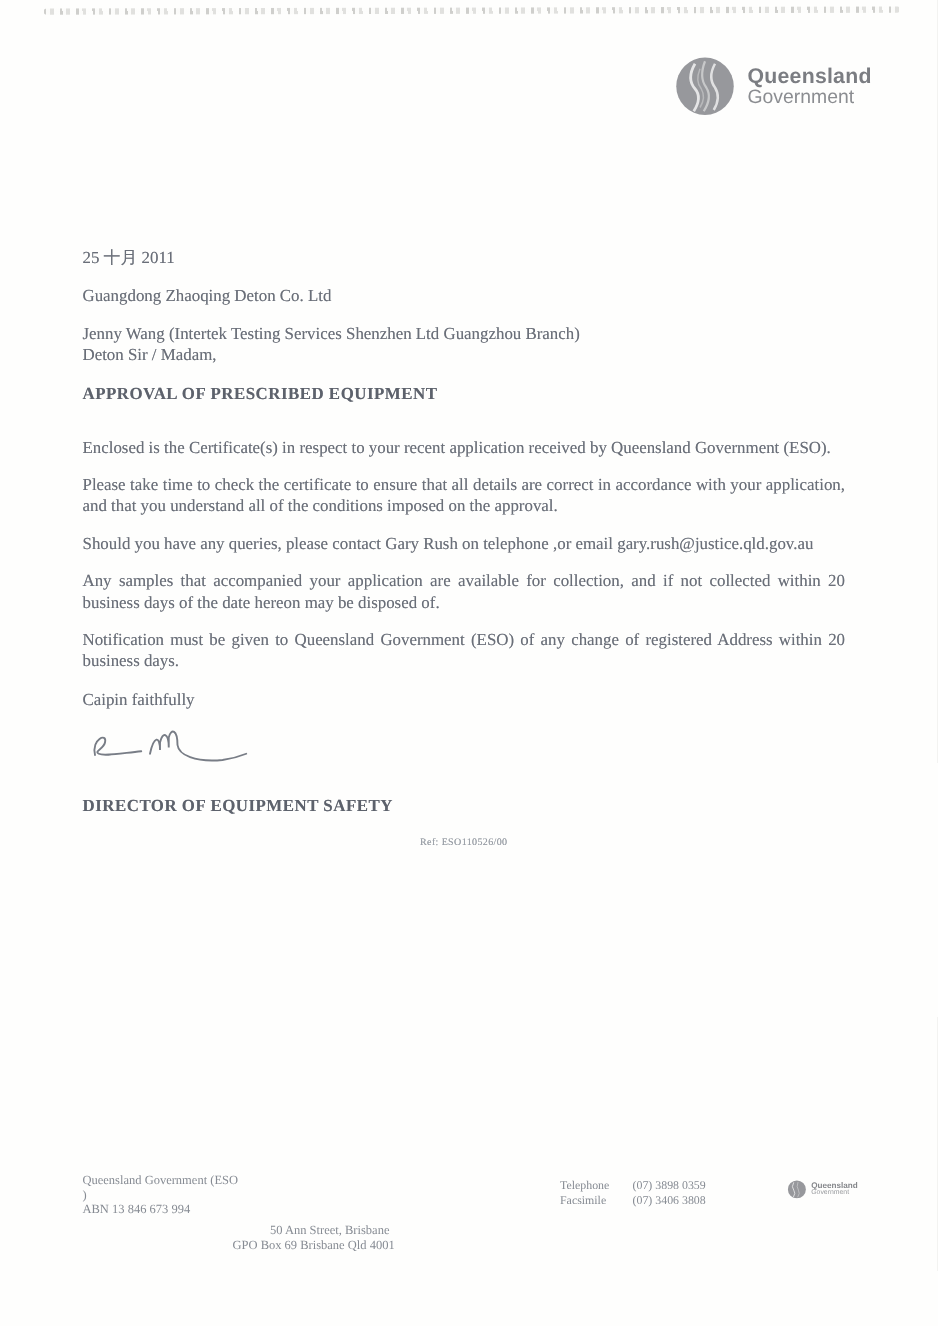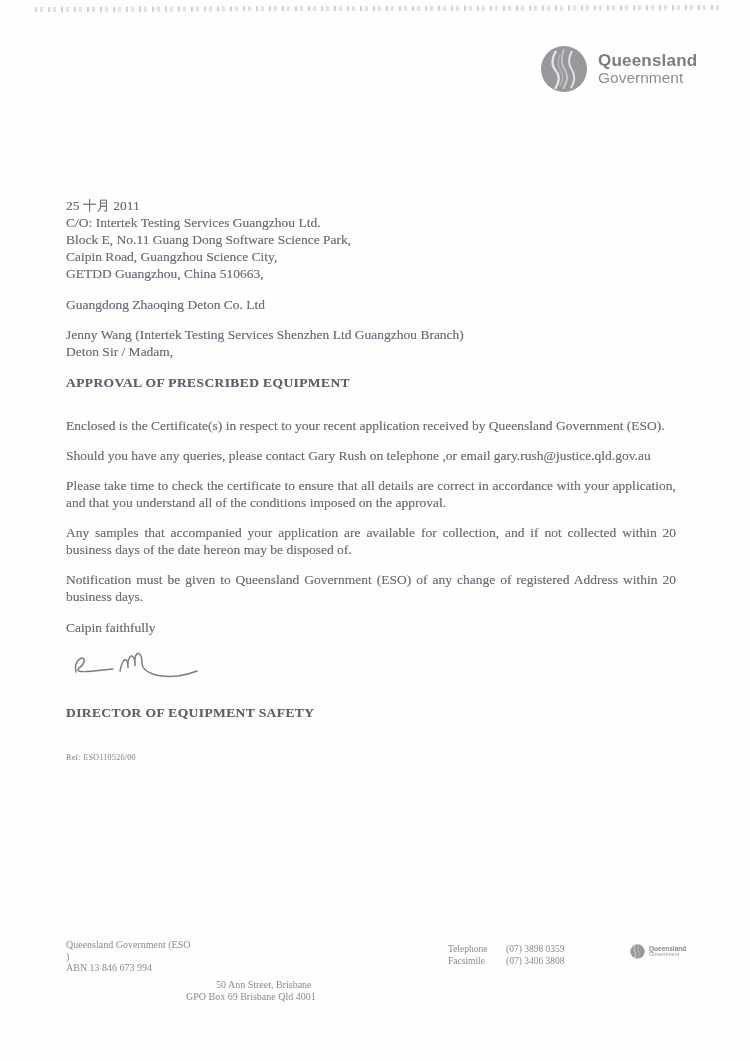--- a/index.html
+++ b/index.html
@@ -57,24 +57,25 @@
   .para + .para { margin-top: 13px; }
   .closing { margin-top: 14px; }
   .signature { margin-top: 8px; height: 40px; }
   .director {
     margin-top: 16px;
     font-weight: bold;
     letter-spacing: 0.4px;
     color: #5d626c;
   }
   .ref {
-    margin-top: 28px;
+    margin-top: 12px;
     font-size: 8px;
     letter-spacing: 0.3px;
     color: #9aa0a8;
+    text-align: center;
   }
   
   .footer-left {
     position: absolute;
     top: 939px; left: 66px;
     font-size: 10px; line-height: 11.5px;
     color: #868b93;
   }
   .footer-left .addr-col { position: absolute; left: 120px; top: 0; white-space: nowrap; }
   .footer-left .org-open, .footer-left .org-close, .footer-left .abn { display: block; white-space: nowrap; }
@@ -114,37 +115,31 @@
     </svg>
     <div class="logo-text">
       <div class="logo-name">Queensland</div>
       <div class="logo-sub">Government</div>
     </div>
   </div>
 
   <div class="content">
     <div>25 十月 2011</div>
 
-    <div>
-      <span class="recipient-line">C/O: Intertek Testing Services Guangzhou Ltd.</span>
-      <span class="recipient-line">Block E, No.11 Guang Dong Software Science Park,</span>
-      <span class="recipient-line">Caipin Road, Guangzhou Science City,</span>
-      <span class="recipient-line">GETDD Guangzhou, China 510663,</span>
-    </div>
 
     <div class="company">Guangdong Zhaoqing Deton Co. Ltd</div>
 
     <div class="attention">Jenny Wang (Intertek Testing Services Shenzhen Ltd Guangzhou Branch)</div>
     <div>Deton Sir / Madam,</div>
 
     <div class="subject">APPROVAL OF PRESCRIBED EQUIPMENT</div>
 
     <p class="para first">Enclosed is the Certificate(s) in respect to your recent application received by Queensland Government (ESO).</p>
+    <p class="para">Please take time to check the certificate to ensure that all details are correct in accordance with your application, and that you understand all of the conditions imposed on the approval.</p>
     <p class="para">Should you have any queries, please contact Gary Rush on telephone ,or email gary.rush@justice.qld.gov.au</p>
-    <p class="para">Please take time to check the certificate to ensure that all details are correct in accordance with your application, and that you understand all of the conditions imposed on the approval.</p>
     <p class="para">Any samples that accompanied your application are available for collection, and if not collected within 20 business days of the date hereon may be disposed of.</p>
     <p class="para">Notification must be given to Queensland Government (ESO) of any change of registered Address within 20 business days.</p>
 
     <div class="closing">Caipin faithfully</div>
 
     <svg class="signature" width="150" height="40" viewBox="0 0 150 40">
       <path d="M10 28 C 7 15, 20 10, 18 18 C 17 23, 9 25, 13 27 C 17 29, 28 27, 47 25
                M54 27 C 57 13, 62 12, 62 24 L 62 18 C 64 9, 69 10, 69 22 L 69 14
                C 71 6, 76 8, 76 20 C 77 28, 90 34, 112 32 C 120 31, 126 29, 131 27" fill="none" stroke="#787d86" stroke-width="1.5" stroke-linecap="round"></path>
     </svg>

